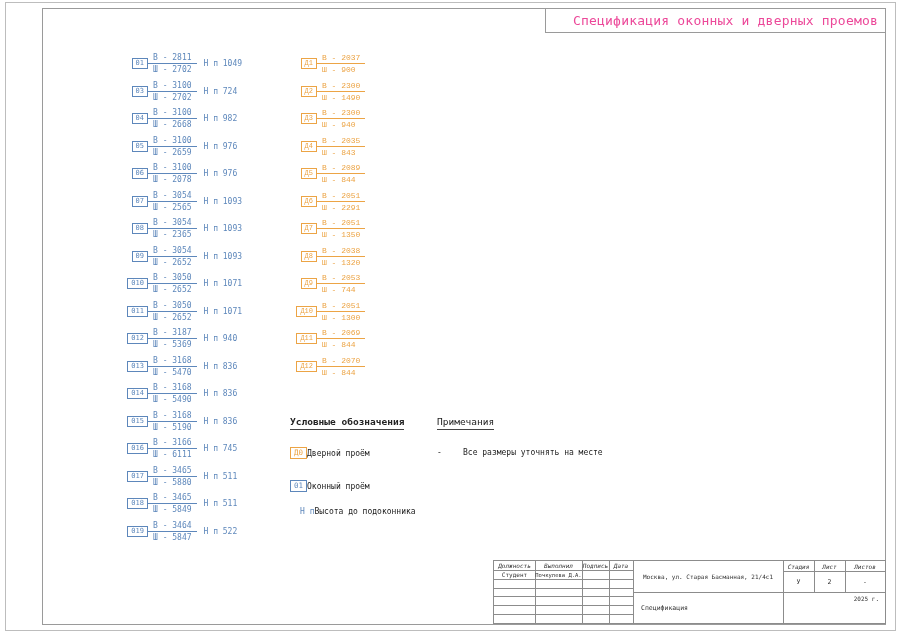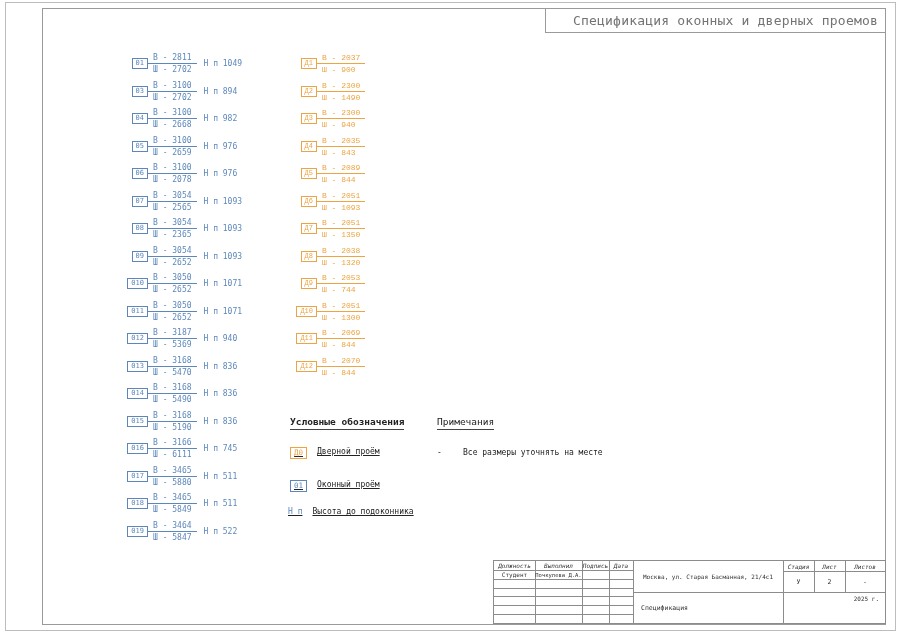--- a/index.html
+++ b/index.html
@@ -3,38 +3,38 @@
 <meta charset="utf-8">
 <style>
   html,body{margin:0;padding:0;background:#fff;}
   .page{position:relative;width:900px;height:635px;background:#ffffff;overflow:hidden;
         font-family:"DejaVu Sans Mono", monospace;color:#333;}
   .outer{position:absolute;left:5px;top:2px;width:891px;height:629px;border:1px solid #bdbdbd;box-sizing:border-box;}
   .frame{position:absolute;left:42px;top:8px;width:844px;height:617px;border:1px solid #9a9a9a;box-sizing:border-box;}
   .title-cell{position:absolute;left:545px;top:8px;width:341px;height:25px;box-sizing:border-box;
         border-left:1px solid #9a9a9a;border-bottom:1px solid #9a9a9a;
         display:flex;align-items:center;justify-content:flex-end;padding-right:8px;
-        font-size:13px;color:#737373;letter-spacing:0.2px;}
+        font-size:13px;color:#ec4899;letter-spacing:0.2px;}
   
   .col{position:absolute;display:flex;flex-direction:column;}
   .spec-item{height:27.5px;display:flex;align-items:center;}
   .tagwrap{width:26px;display:flex;justify-content:flex-end;}
   .doorcol .tagwrap{width:29px;}
   .tag{border:1px solid;font-size:7px;line-height:9px;padding:0 3px;white-space:nowrap;}
   .win{color:var(--wc);}
   .door{color:var(--dc);}
   .frac{display:flex;flex-direction:column;font-size:8px;line-height:9px;white-space:nowrap;}
   .frac .top{border-bottom:1px solid;padding:0 5px 1px 5px;}
   .frac .bot{padding:1px 5px 0 5px;}
   .sill{margin-left:7px;font-size:8px;white-space:nowrap;}
   
   .sec-head{position:absolute;font-size:9.5px;color:#222;border-bottom:1px solid #444;padding-bottom:2px;white-space:nowrap;}
-  .legend-item{position:absolute;display:flex;align-items:flex-start;gap:10px;font-size:8px;color:#222;white-space:nowrap;text-decoration:underline;}
+  .legend-item{position:absolute;display:flex;align-items:center;font-size:8px;color:#222;white-space:nowrap;}
   .legend-item .tag{font-size:7.5px;line-height:10px;}
-  .plain-tag{font-size:8px;}
+  .plain-tag{font-size:8px;margin-left:12px;}
   .note-item{position:absolute;display:flex;font-size:8px;color:#222;white-space:nowrap;}
   .note-item .bullet{width:26px;}
   
   .tb{position:absolute;left:493px;top:560px;width:393px;height:64px;border:1px solid #8c8c8c;box-sizing:border-box;}
   .tb .v{position:absolute;top:0;width:1px;background:#8c8c8c;}
   .tb .h{position:absolute;height:1px;background:#8c8c8c;}
   .cell{position:absolute;display:flex;align-items:center;justify-content:center;
         font-size:6px;color:#333;overflow:hidden;white-space:nowrap;}
   .ital{font-style:italic;}
 </style>
@@ -64,21 +64,21 @@
 
 
       <div class="spec-item">
         <span class="tagwrap">
           <span class="tag win">03</span>
         </span>
         <span class="frac win">
           <span class="top">В - 3100</span>
           <span class="bot">Ш - 2702</span>
         </span>
-        <span class="sill win">Н п 894</span>
+        <span class="sill win">Н п 724</span>
       </div>
 
       <div class="spec-item">
         <span class="tagwrap">
           <span class="tag win">04</span>
         </span>
         <span class="frac win">
           <span class="top">В - 3100</span>
           <span class="bot">Ш - 2668</span>
         </span>
@@ -302,21 +302,21 @@
           <span class="bot">Ш - 844</span>
         </span>
       </div>
 
       <div class="spec-item">
         <span class="tagwrap">
           <span class="tag door">Д6</span>
         </span>
         <span class="frac door">
           <span class="top">В - 2051</span>
-          <span class="bot">Ш - 1093</span>
+          <span class="bot">Ш - 2291</span>
         </span>
       </div>
 
       <div class="spec-item">
         <span class="tagwrap">
           <span class="tag door">Д7</span>
         </span>
         <span class="frac door">
           <span class="top">В - 2051</span>
           <span class="bot">Ш - 1350</span>

